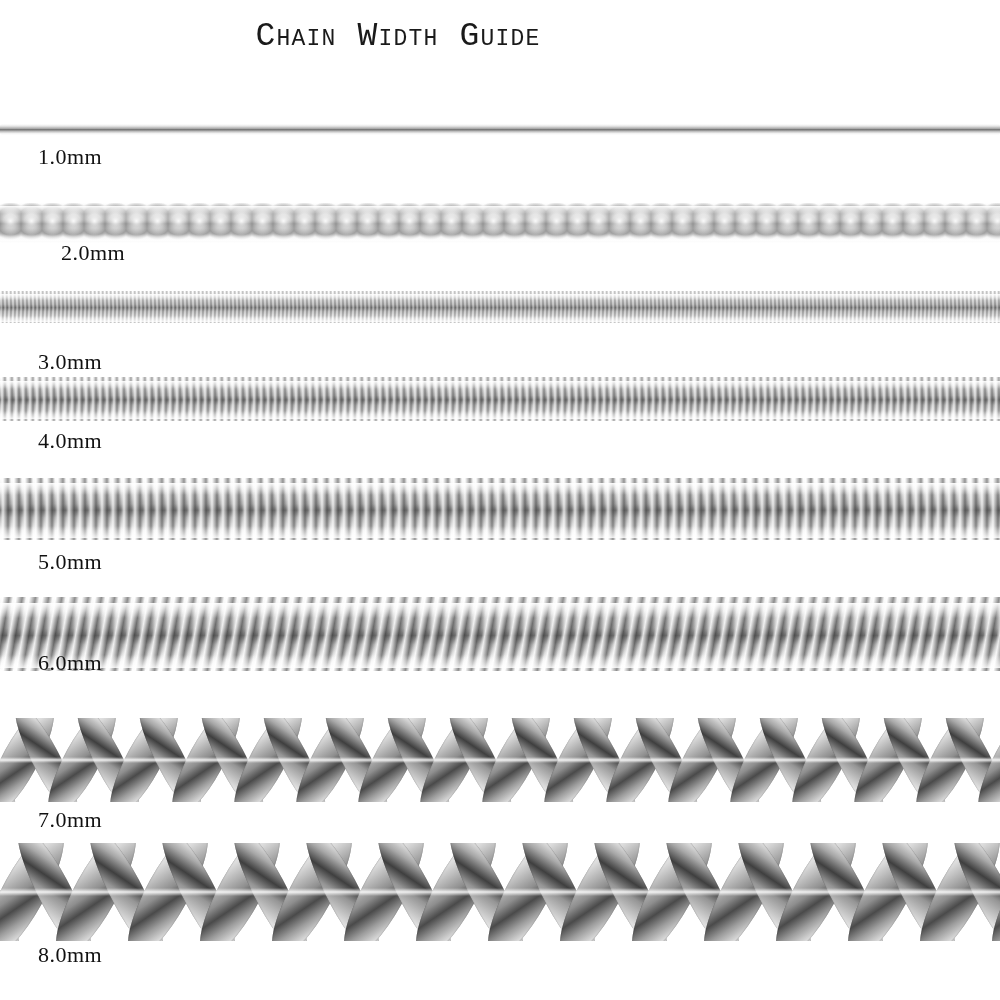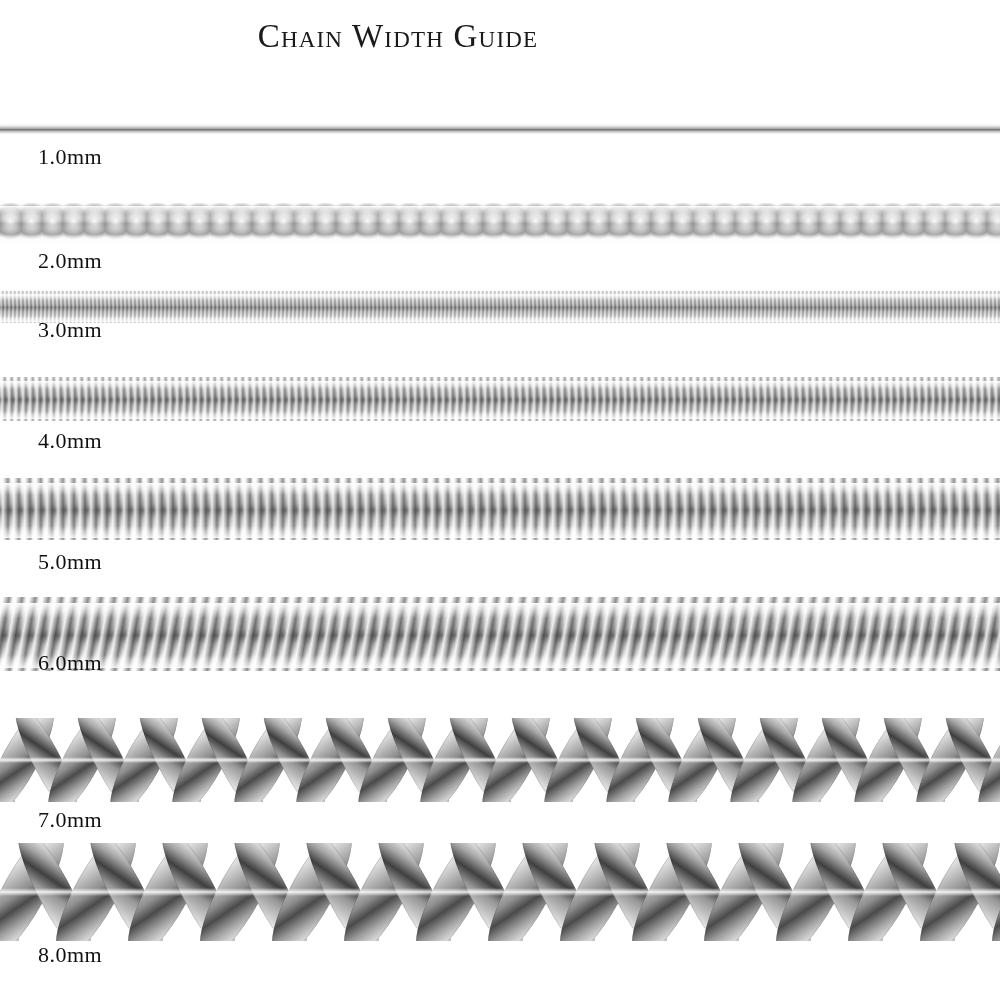--- a/index.html
+++ b/index.html
@@ -14,21 +14,21 @@
     background: #ffffff;
     overflow: hidden;
     font-family: "Liberation Serif", serif;
   }
   #title {
     position: absolute;
     top: 18px;
     left: 0;
     width: 796px;
     text-align: center;
-    font-family: Liberation Serif, serif;
+    font-family: Liberation Mono, monospace;
     font-size: 33px;
     letter-spacing: 1.2px;
     color: #1a1a1a;
     font-variant: small-caps;
     white-space: nowrap;
   }
   .chain-wrap {
     position: absolute;
     left: 0;
     width: 1000px;
@@ -193,29 +193,29 @@
         <div class="chain-thin" style="top: 0px; height: 11px;"></div>
       </div>
       <div class="label" style="top: 144px;">1.0mm</div>
       <div class="chain-wrap" style="top: 203px; height: 40px;">
         <div class="chain-thin" style="top: 0px; height: 40px;">
           <div class="beads"></div>
           <div class="gloss-top"></div>
           <div class="gloss-bottom"></div>
         </div>
       </div>
-      <div class="label" style="top: 248px;">2.0mm</div>
+      <div class="label" style="top: 240px; margin-left: 23px;">2.0mm</div>
       <div class="chain-wrap" style="top: 291px; height: 32px;">
         <div class="chain-thin" style="top: 0px; height: 32px;">
           <div class="ribs-fine"></div>
           <div class="gloss-top"></div>
           <div class="gloss-bottom"></div>
         </div>
       </div>
-      <div class="label" style="top: 317px;">3.0mm</div>
+      <div class="label" style="top: 349px;">3.0mm</div>
       <div class="chain-wrap" style="top: 377px; height: 44px;">
         <div class="chain-thin" style="top: 0px; height: 44px;">
           <div class="ribs-med"></div>
           <div class="gloss-top"></div>
           <div class="gloss-bottom"></div>
         </div>
       </div>
       <div class="label" style="top: 428px;">4.0mm</div>
       <div class="chain-wrap" style="top: 478px; height: 62px;">
         <div class="chain-thin" style="top: 0px; height: 62px;">

